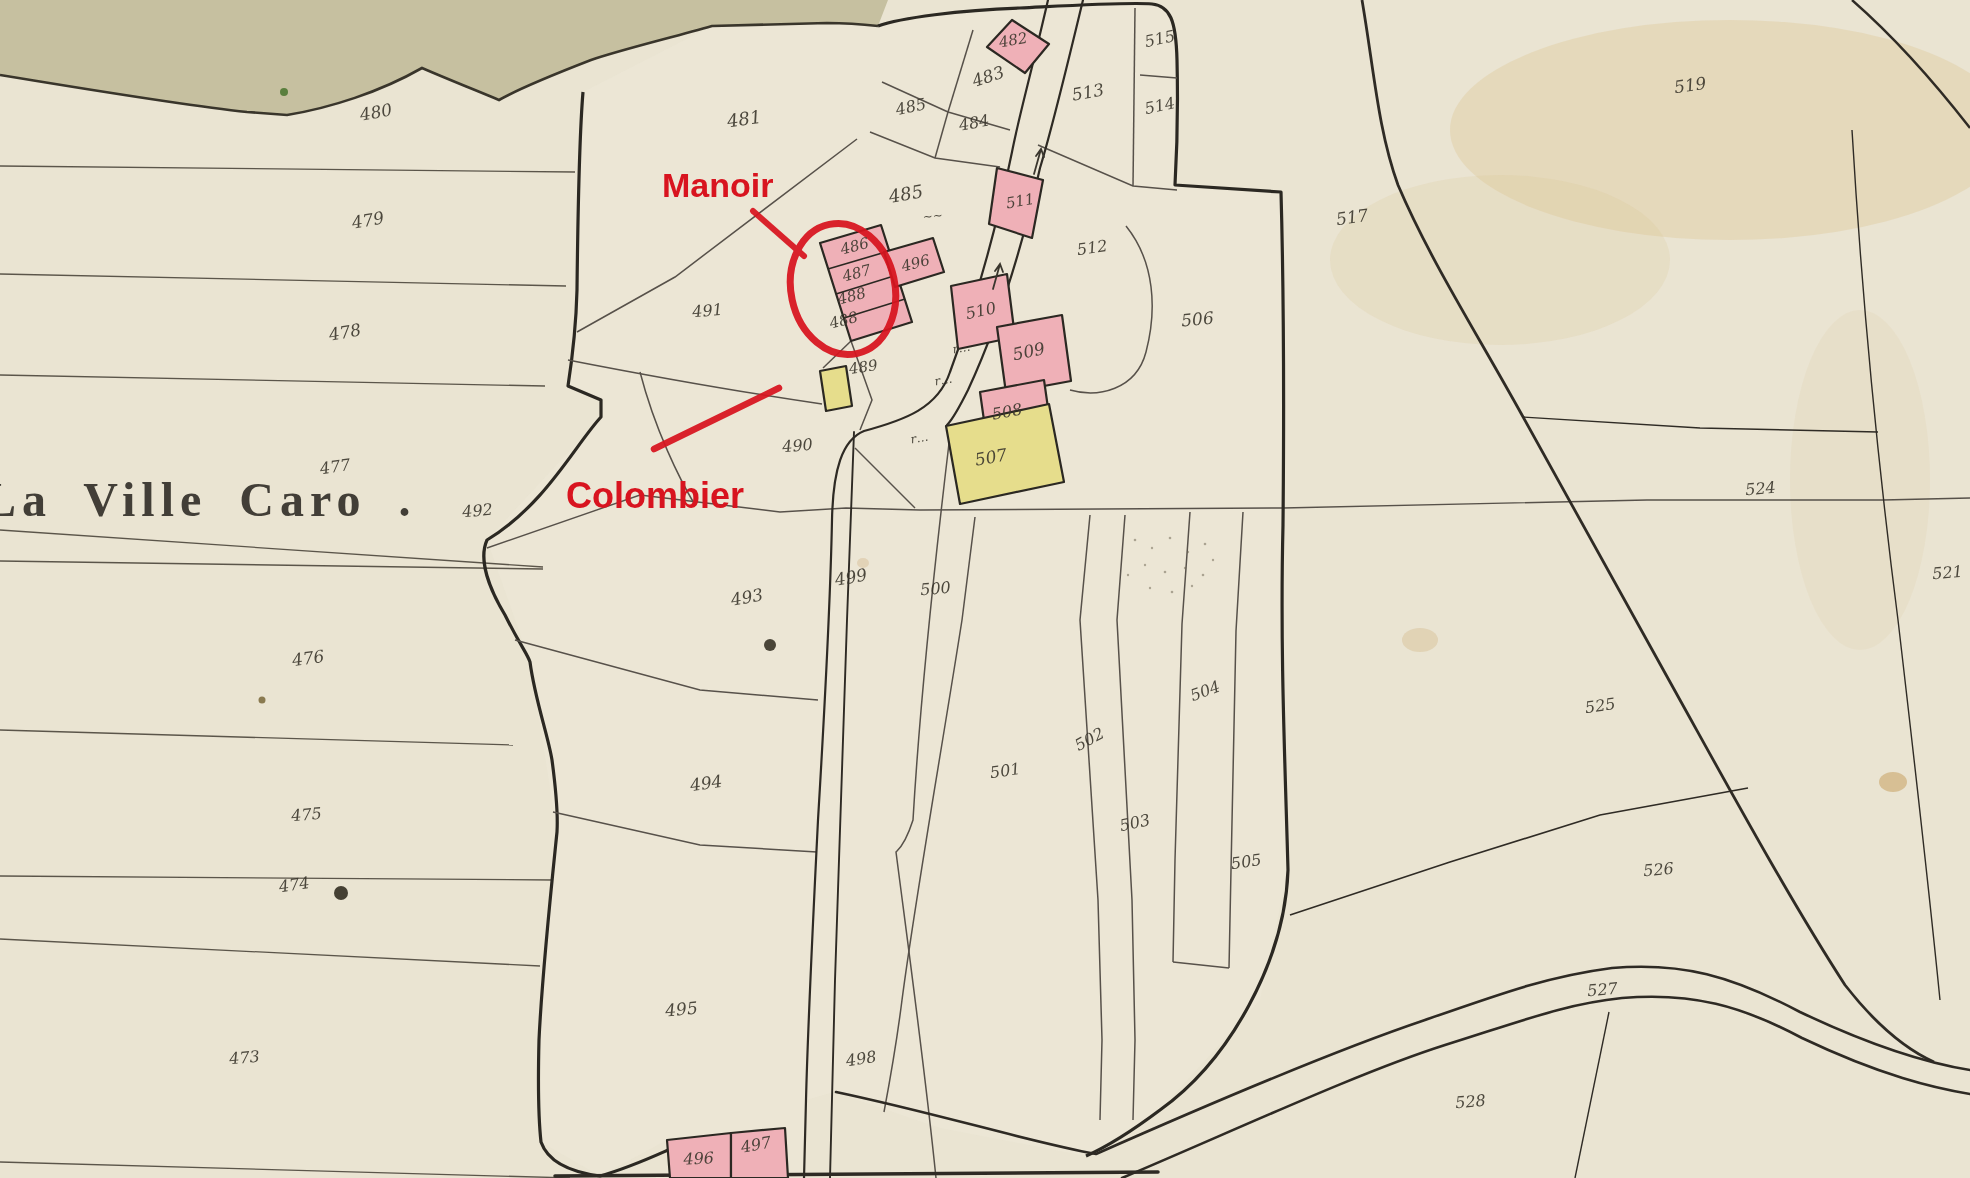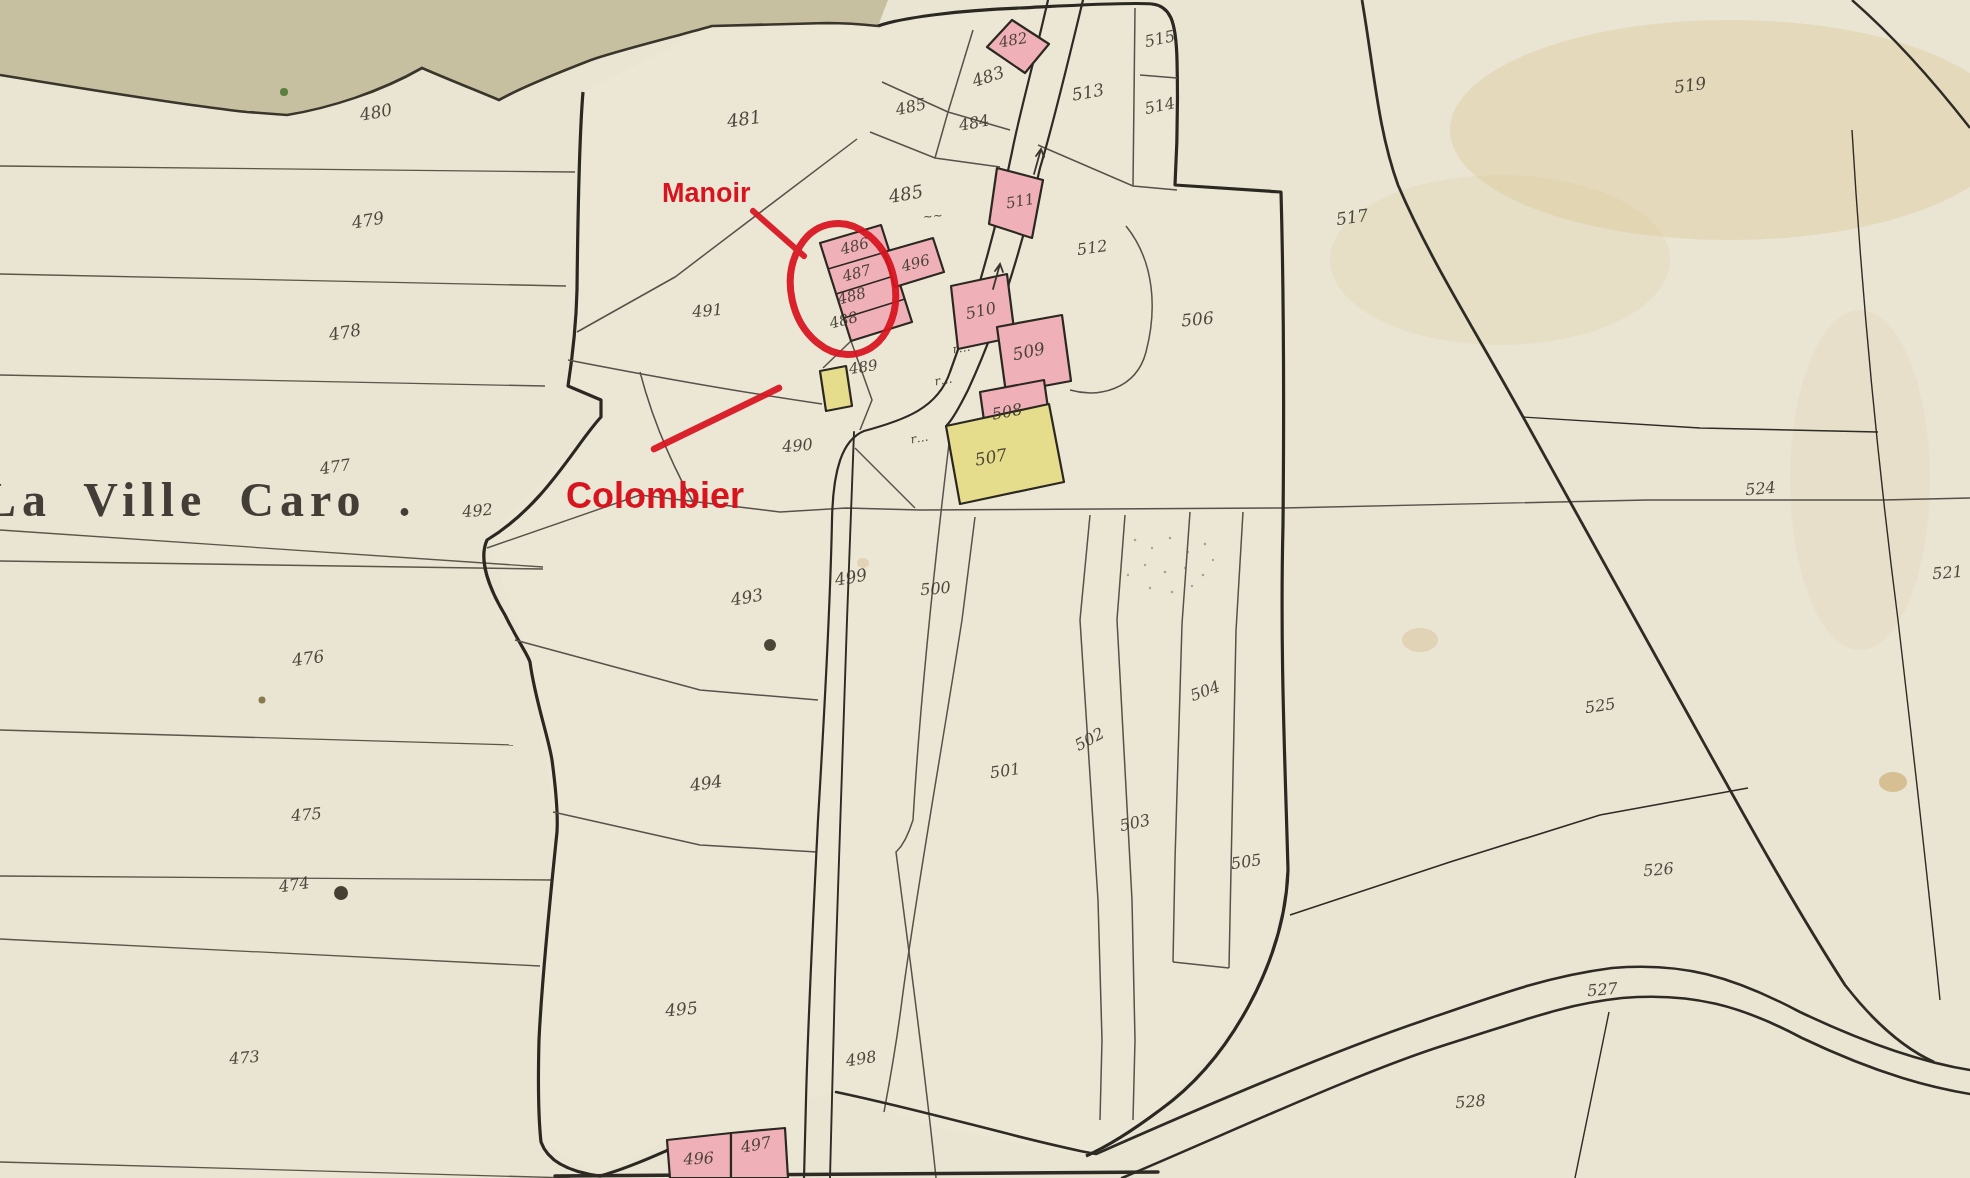--- a/index.html
+++ b/index.html
@@ -4,21 +4,21 @@
 <style>
   html,body{margin:0;padding:0;background:#eae4d2;}
   #stage{position:relative;width:1970px;height:1178px;overflow:hidden;background:#eae4d2;
          font-family:"Liberation Sans",sans-serif;}
   #map-svg{position:absolute;left:0;top:0;}
   .overlay-text{position:absolute;white-space:nowrap;pointer-events:none;}
   #place-label{left:-16px;top:472px;font-family:"Liberation Serif",serif;font-weight:bold;
       font-size:48px;letter-spacing:6px;word-spacing:14px;color:#34312a;opacity:.92;
       transform:scaleY(1.03);}
   .red-ann{font-family:"Liberation Sans",sans-serif;font-weight:bold;color:#d8141f;}
-  #ann-manoir{left:662px;top:166px;font-size:27px;margin-top:12px;}
+  #ann-manoir{left:662px;top:166px;font-size:34px;}
   #ann-colombier{left:566px;top:475px;font-size:36px;}
   .hand{font-family:"DejaVu Serif",serif;font-style:italic;fill:#3b372d;opacity:.9;}
 </style>
 </head>
 <body>
 
 <div id="stage">
 
 <svg id="map-svg" width="1970" height="1178" viewBox="0 0 1970 1178" xmlns="http://www.w3.org/2000/svg">
 

